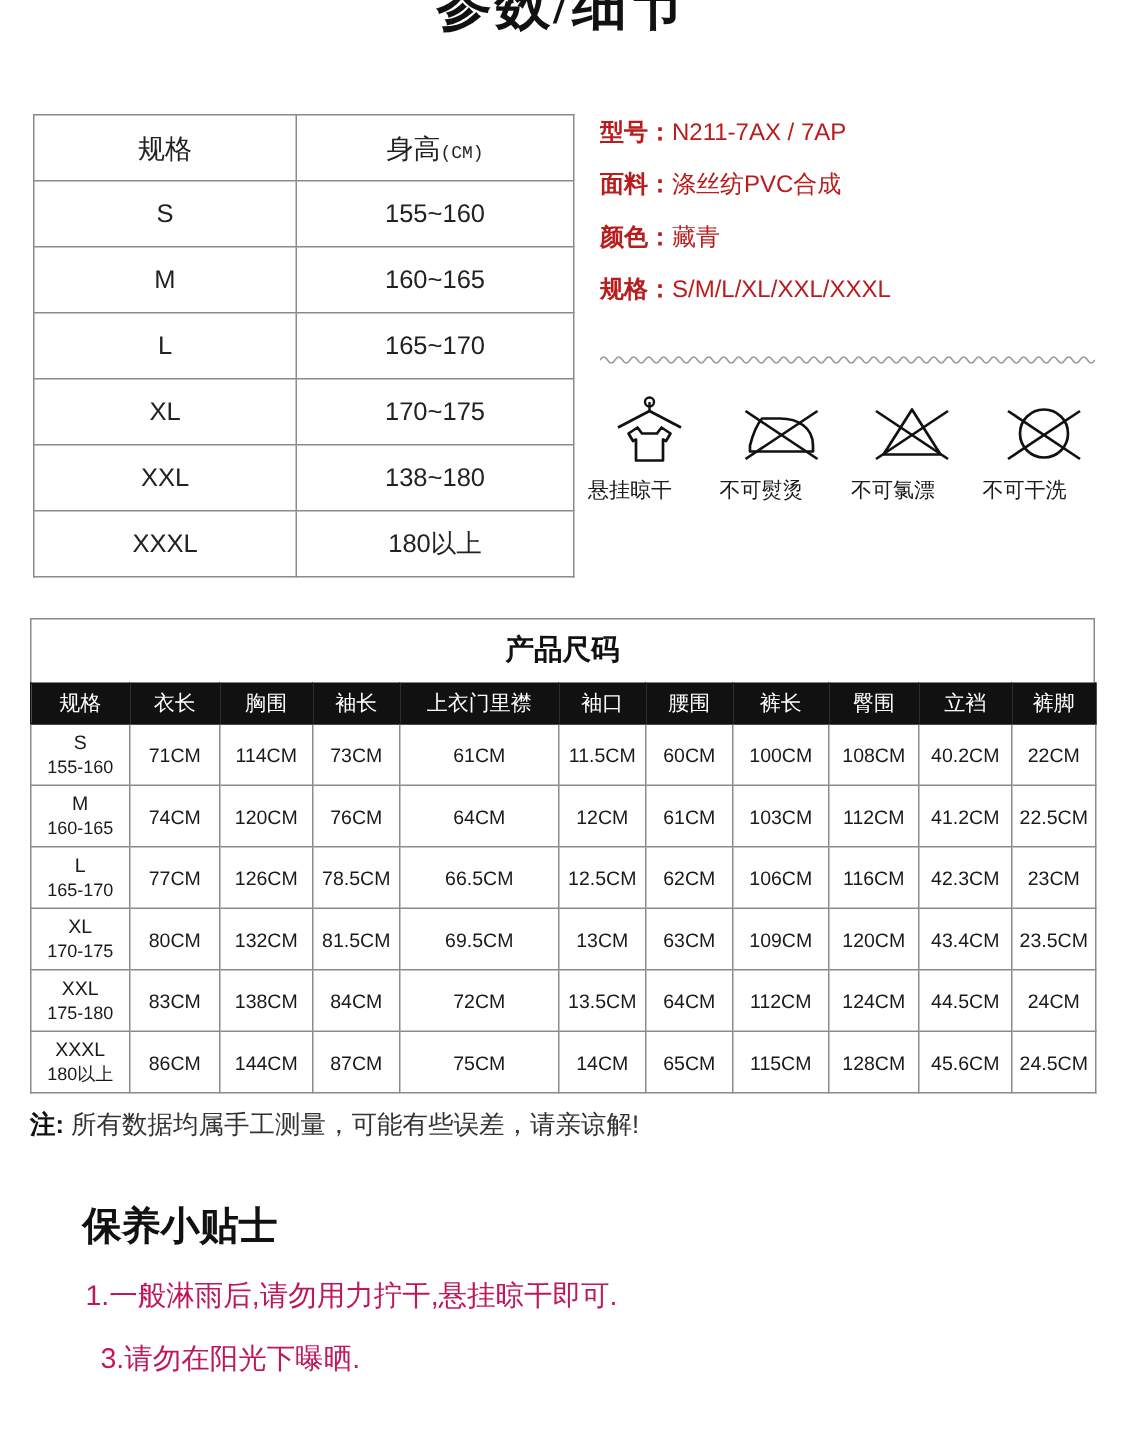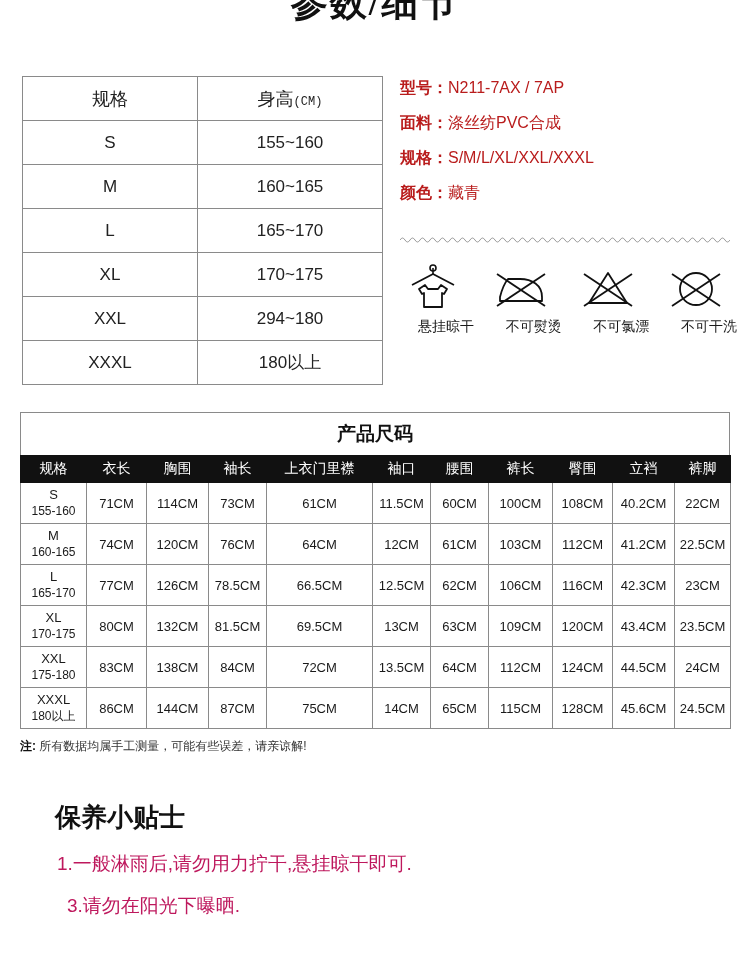--- a/index.html
+++ b/index.html
@@ -80,21 +80,21 @@
   .care-row {
     position: absolute;
     left: 392px;
     top: 262px;
     width: 345px;
     display: flex;
     justify-content: space-between;
   }
   .care-item {
     width: 82px;
-    text-align: right;
+    text-align: left;
   }
   .care-item .glyph {
     height: 52px;
     display: flex;
     align-items: center;
     justify-content: center;
   }
   .care-item .cap {
     font-size: 14px;
     color: #1a1a1a;
@@ -145,21 +145,21 @@
     font-size: 12px;
     line-height: 1.25;
   }
   table.size-table tbody td.spec b {
     font-weight: normal;
     display: block;
     font-size: 13px;
   }
   .note {
     margin-top: 9px;
-    font-size: 12px;
+    font-size: 17px;
     color: #333;
   }
   .note .note-lbl { color: #111; font-weight: bold; }
 
   
   .tips {
     position: absolute;
     left: 28px;
     top: 800px;
     width: 700px;
@@ -203,41 +203,41 @@
     <tr>
       <td class="col-a">L</td>
       <td class="col-b">165~170</td>
     </tr>
     <tr>
       <td class="col-a">XL</td>
       <td class="col-b">170~175</td>
     </tr>
     <tr>
       <td class="col-a">XXL</td>
-      <td class="col-b">294~180</td>
+      <td class="col-b">138~180</td>
     </tr>
     <tr>
       <td class="col-a">XXXL</td>
       <td class="col-b">180以上</td>
     </tr>
   </tbody>
 </table>
 
 <div class="info-block">
   <div class="info-row">
     <span class="info-label">型号：</span><span>N211-7AX / 7AP</span>
   </div>
   <div class="info-row">
     <span class="info-label">面料：</span><span>涤丝纺PVC合成</span>
   </div>
   <div class="info-row">
+    <span class="info-label">颜色：</span><span>藏青</span>
+  </div>
+  <div class="info-row">
     <span class="info-label">规格：</span><span>S/M/L/XL/XXL/XXXL</span>
-  </div>
-  <div class="info-row">
-    <span class="info-label">颜色：</span><span>藏青</span>
   </div>
 </div>
 
 <svg class="wave-divider" viewBox="0 0 330 8" preserveAspectRatio="none">
   <path d="M0 4 Q2.5 0 5 4 T10 4 T15 4 T20 4 T25 4 T30 4 T35 4 T40 4 T45 4 T50 4 T55 4 T60 4 T65 4 T70 4 T75 4 T80 4 T85 4 T90 4 T95 4 T100 4 T105 4 T110 4 T115 4 T120 4 T125 4 T130 4 T135 4 T140 4 T145 4 T150 4 T155 4 T160 4 T165 4 T170 4 T175 4 T180 4 T185 4 T190 4 T195 4 T200 4 T205 4 T210 4 T215 4 T220 4 T225 4 T230 4 T235 4 T240 4 T245 4 T250 4 T255 4 T260 4 T265 4 T270 4 T275 4 T280 4 T285 4 T290 4 T295 4 T300 4 T305 4 T310 4 T315 4 T320 4 T325 4 T330 4" fill="none" stroke="#999999" stroke-width="1"></path>
 </svg>
 
 <div class="care-row">
 
   <div class="care-item">

